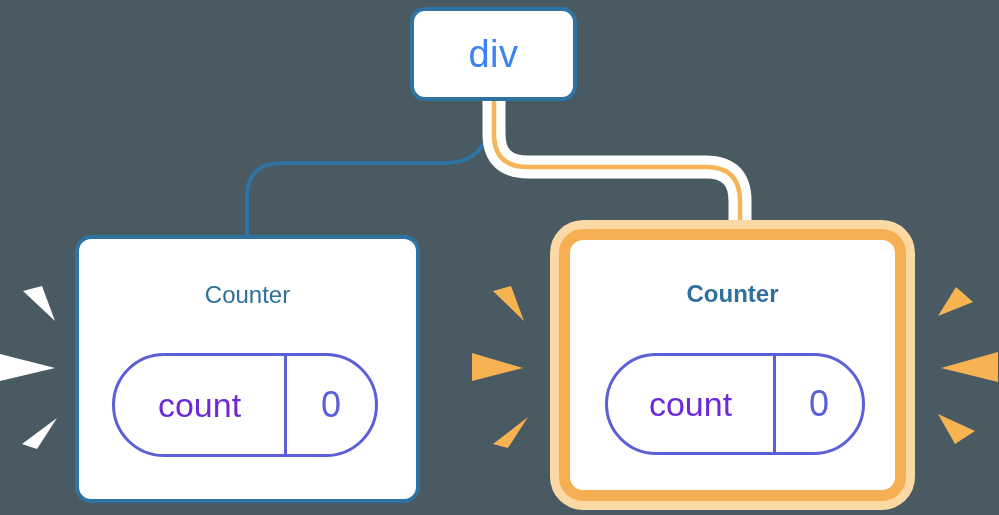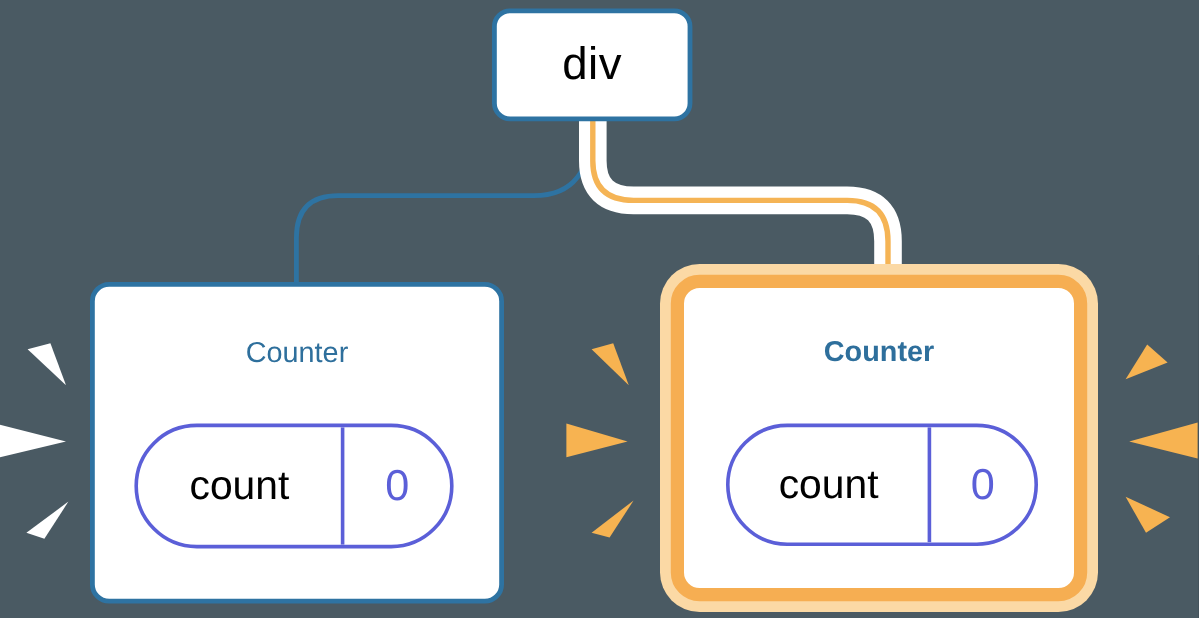--- a/index.html
+++ b/index.html
@@ -16,21 +16,21 @@
   svg.layer{position:absolute;left:0;top:0;}
 
   
   .root-node{
     position:absolute;left:410px;top:7px;width:167px;height:94px;
     box-sizing:border-box;background:#ffffff;
     border:4px solid #2e73a2;border-radius:15px;
     display:flex;align-items:center;justify-content:center;
   }
   .root-node .label{
-    color:#000000;font-size:38px;font-weight:500;letter-spacing:.5px;
+    color:#3b82f6;font-size:38px;font-weight:500;letter-spacing:.5px;
   }
 
   
   .card{
     position:absolute;box-sizing:border-box;background:#ffffff;
   }
   .card-plain{
     left:75px;top:235px;width:345px;height:268px;
     border:4px solid #2e73a2;border-radius:16px;
   }
@@ -50,21 +50,21 @@
   .pill{
     position:absolute;box-sizing:border-box;
     border:3px solid #5b5fd8;border-radius:999px;
     display:flex;align-items:stretch;overflow:hidden;
     background:#ffffff;
   }
   .card-plain .pill{left:33px;top:114px;width:266px;height:104px;}
   .card-highlight .pill{left:35px;top:113px;width:260px;height:102px;}
   .pill .key-cell{
     flex:1;display:flex;align-items:center;justify-content:center;
-    color:#000000;font-size:34px;
+    color:#6d28d9;font-size:34px;
   }
   .pill .val-cell{
     width:88px;border-left:3px solid #5b5fd8;
     display:flex;align-items:center;justify-content:center;
     color:#5b5fd8;font-size:36px;
   }
   .card-highlight .pill .val-cell{width:86px;}
 </style>
 </head>
 <body>

